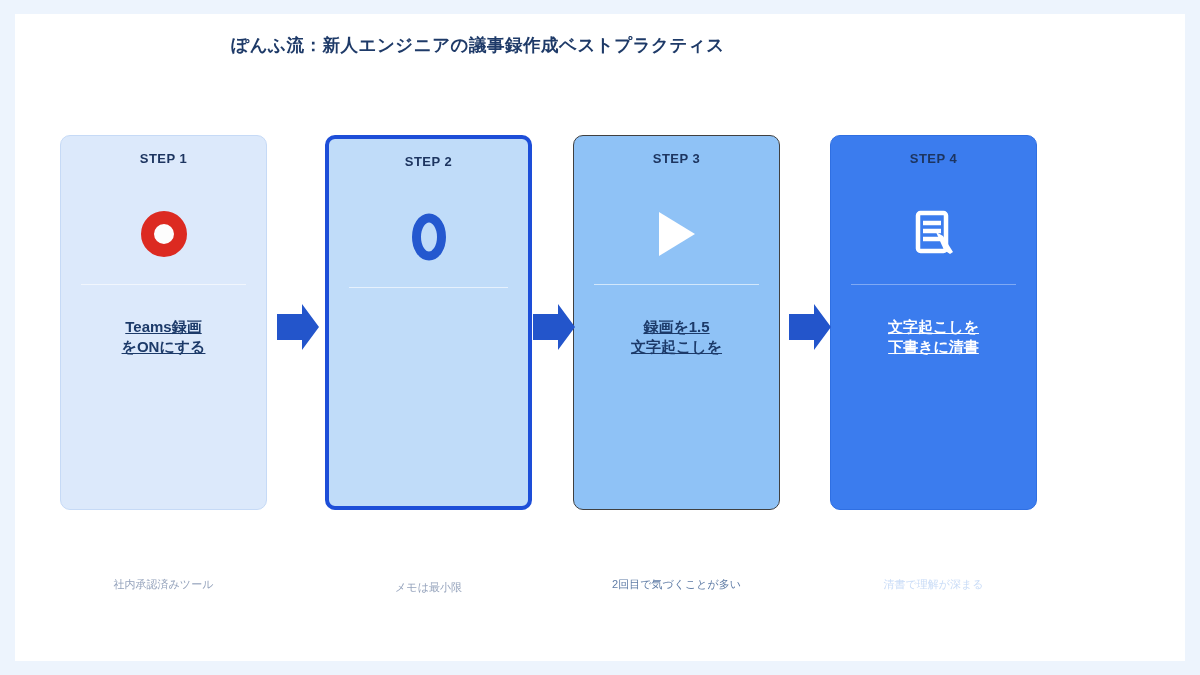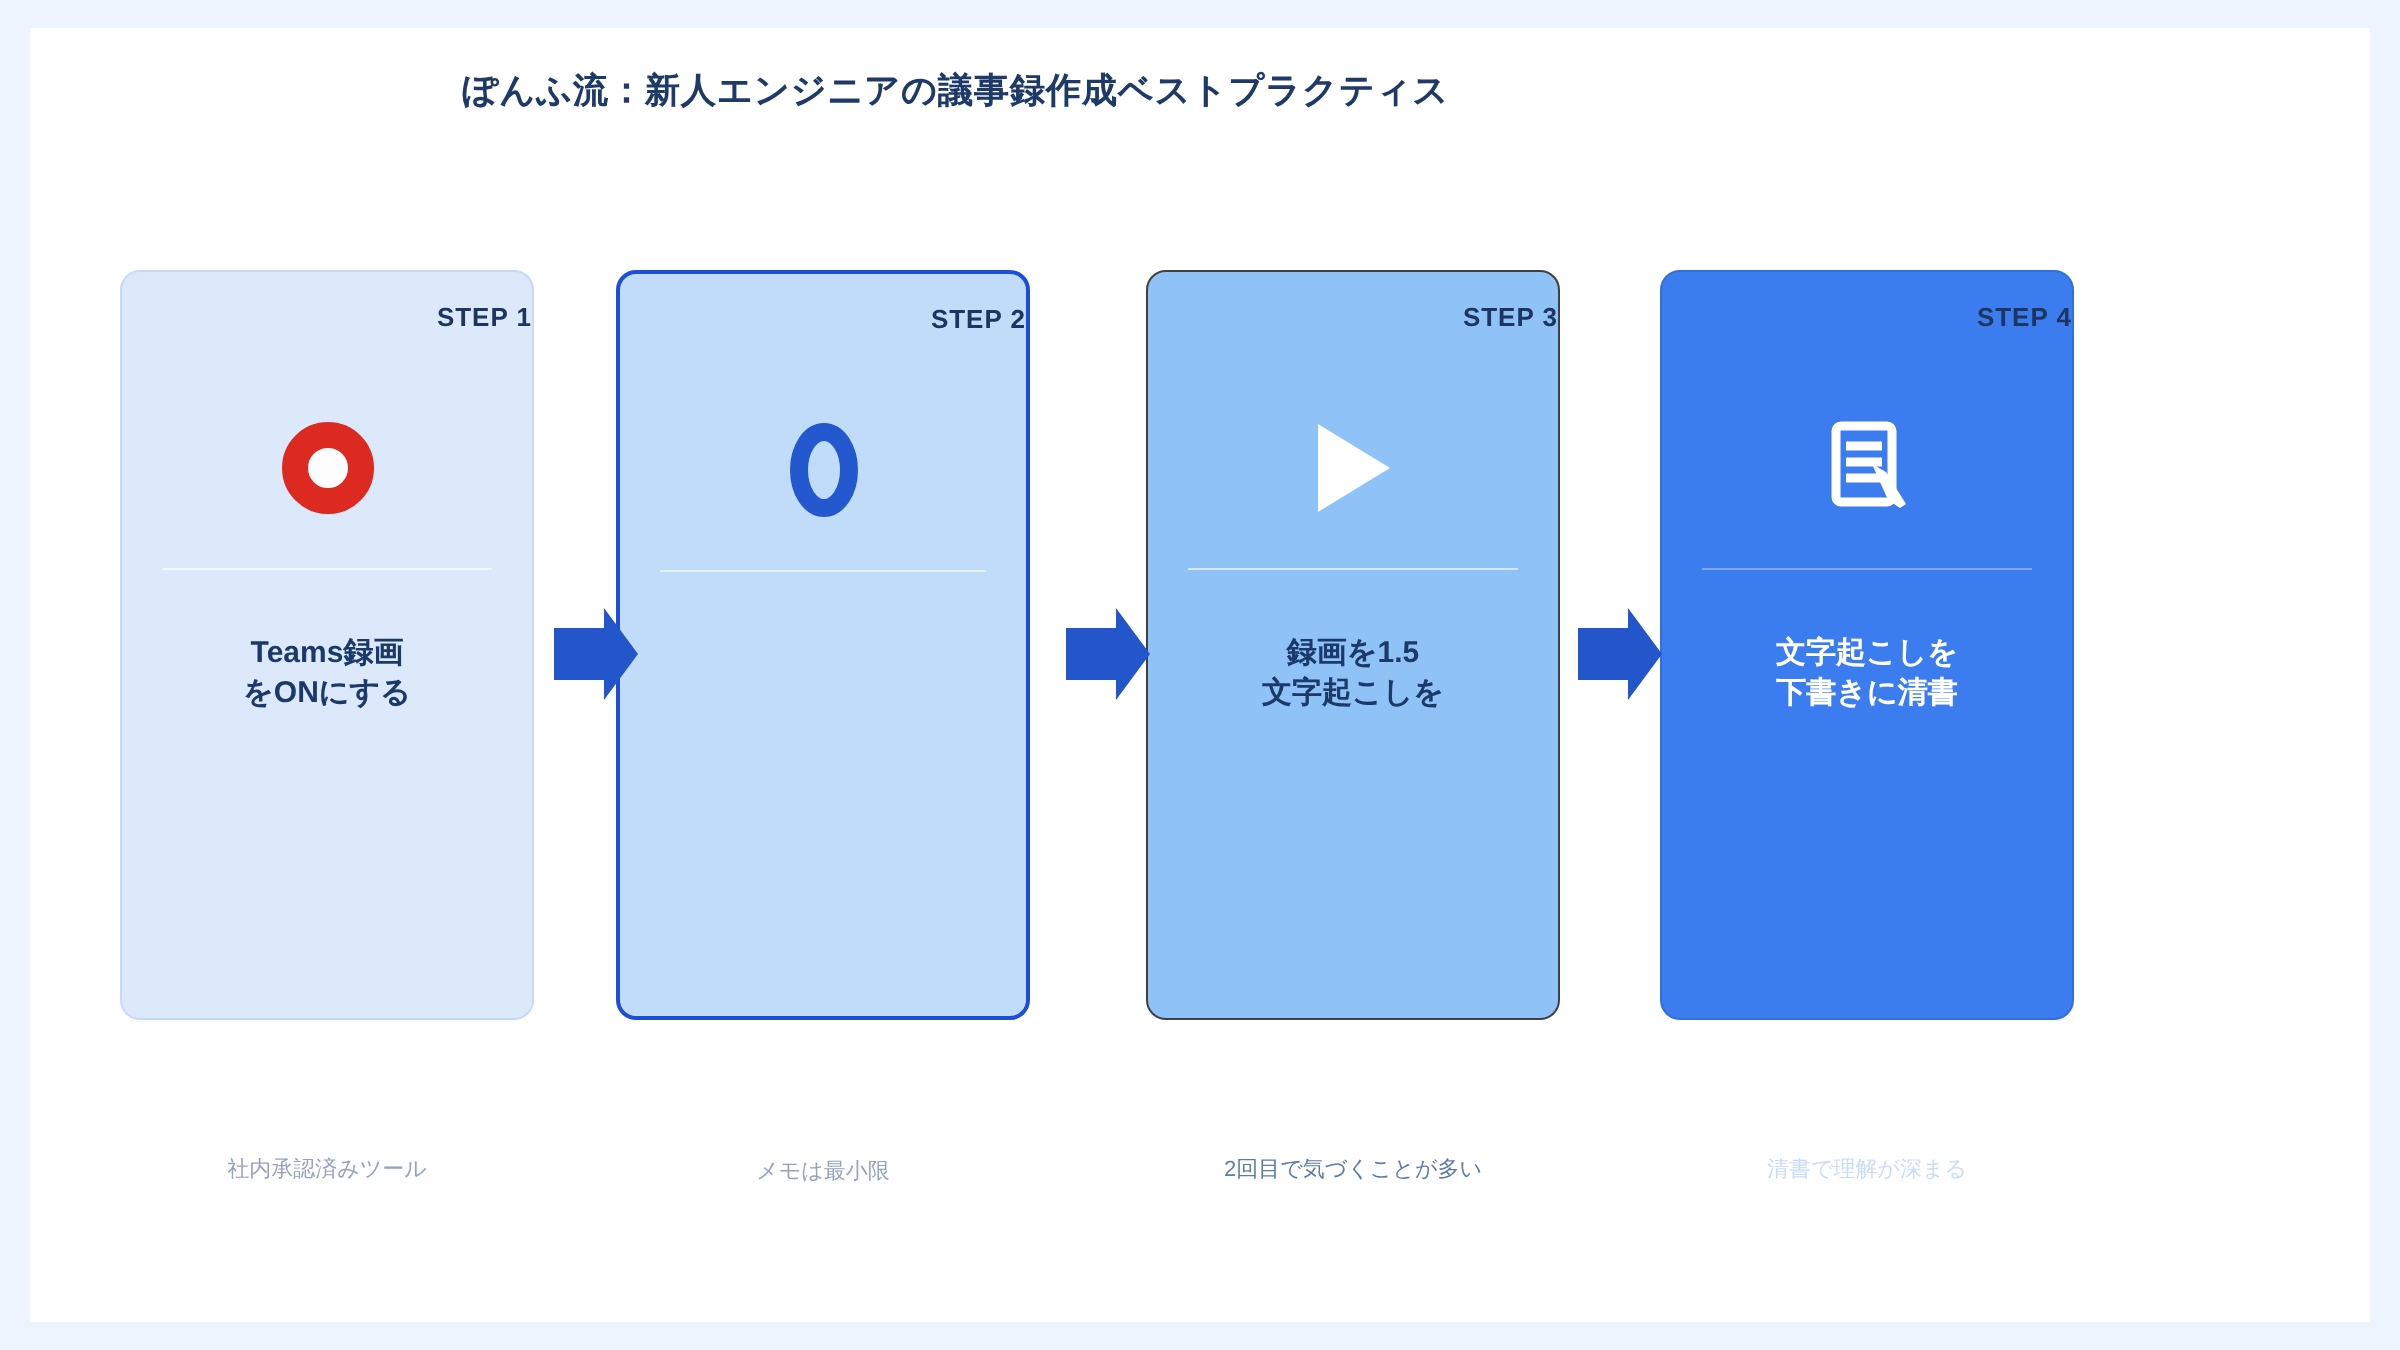--- a/index.html
+++ b/index.html
@@ -17,44 +17,45 @@
     position:absolute;left:0;top:33px;width:956px;
     text-align:center;
     font-size:17.5px;font-weight:bold;color:#1e3a68;
     letter-spacing:0.5px;
   }
   .card{
     position:absolute;top:135px;width:207px;height:375px;
     border-radius:10px;box-sizing:border-box;
   }
   .card-1{left:60px;background:#dce9fb;border:1px solid #c6daf6;}
-  .card-2{left:308px;background:#c0dcf9;border:2px solid #1d4ed8;}
+  .card-2{left:325px;background:#c0dcf9;border:4px solid #1d4ed8;}
   .card-3{left:573px;background:#8fc2f6;border:1px solid #404040;}
   .card-4{left:830px;background:#3b7cee;border:1px solid #2f6fe2;}
   .step-label{
-    position:absolute;top:15px;left:0;width:100%;text-align:right;
+    position:absolute;top:15px;left:0;width:100%;text-align:center;
     font-size:13px;font-weight:bold;color:#1d3560;letter-spacing:0.5px;
   }
   .icon-wrap{
     position:absolute;top:74px;left:0;width:100%;height:48px;
     display:flex;align-items:center;justify-content:center;
   }
   .record-ring{
     width:46px;height:46px;border-radius:50%;
     border:13px solid #dc2a21;background:#fdfdfd;box-sizing:border-box;
   }
   .divider{
     position:absolute;top:148px;left:20px;right:20px;height:1px;
     background:rgba(255,255,255,0.6);
   }
   .card-4 .divider{background:rgba(255,255,255,0.35);}
   .main-text{
     position:absolute;top:181px;left:0;width:100%;text-align:center;
     font-size:15px;font-weight:bold;color:#1c3a69;line-height:20px;
     white-space:pre-line;
+    text-decoration:underline;
   }
   .card-4 .main-text{color:#ffffff;}
   .footnote{
     position:absolute;top:441px;left:0;width:100%;text-align:center;
     font-size:11px;color:#95a3bc;
   }
   .card-3 .footnote{color:#5f7ca6;}
   .card-4 .footnote{color:#c9dcf7;}
   .arrow{
     position:absolute;top:304px;width:42px;height:46px;

